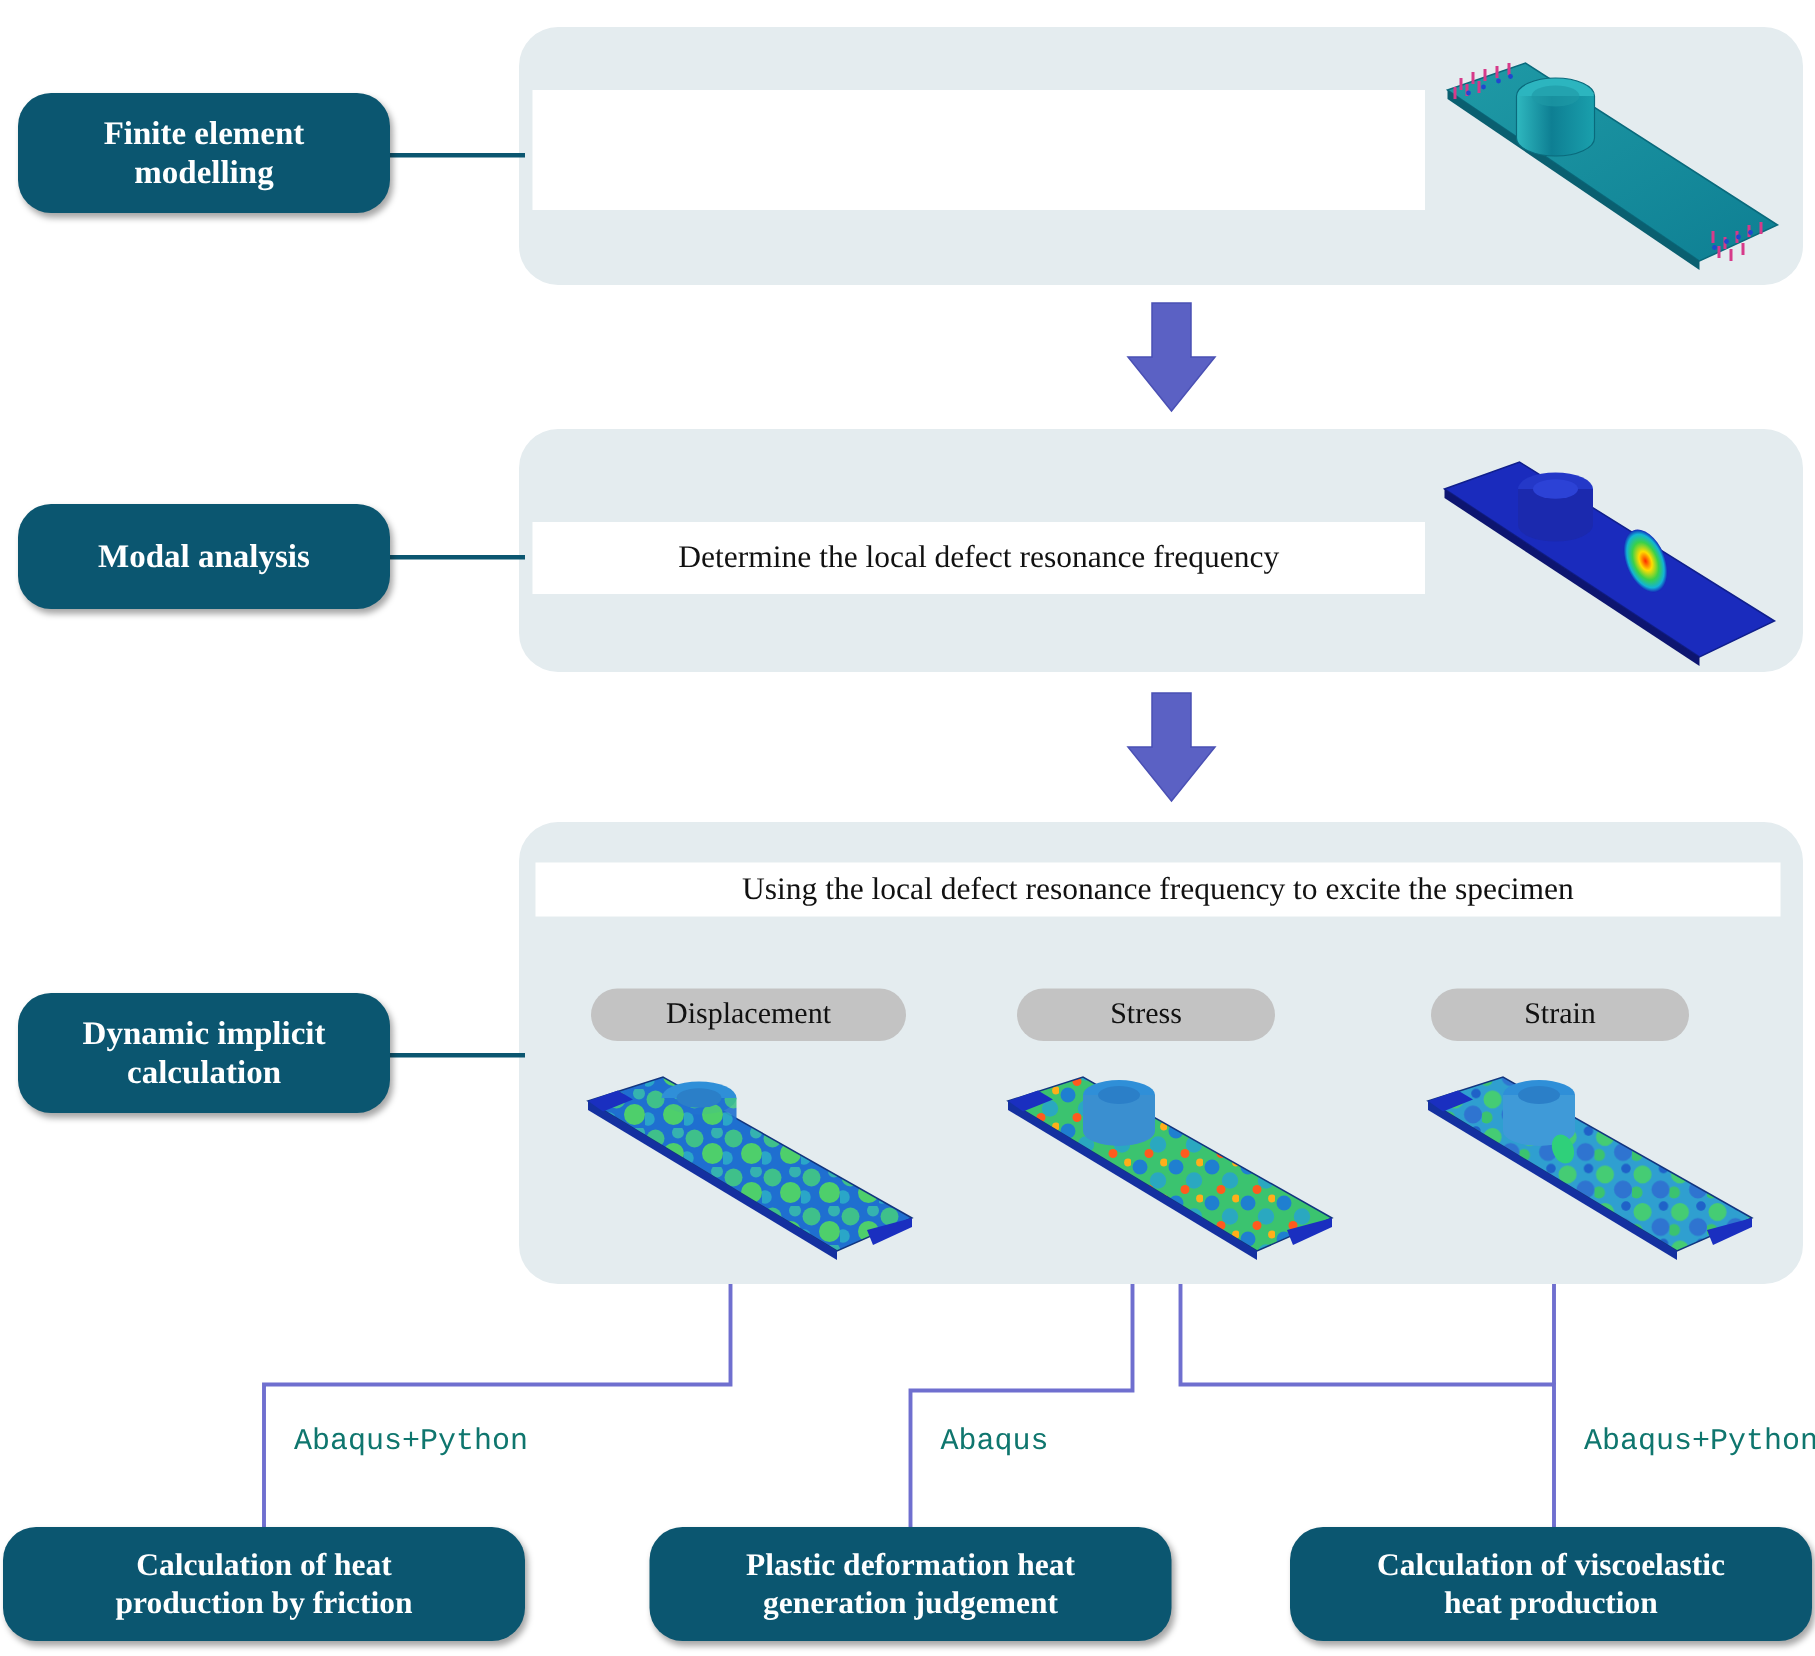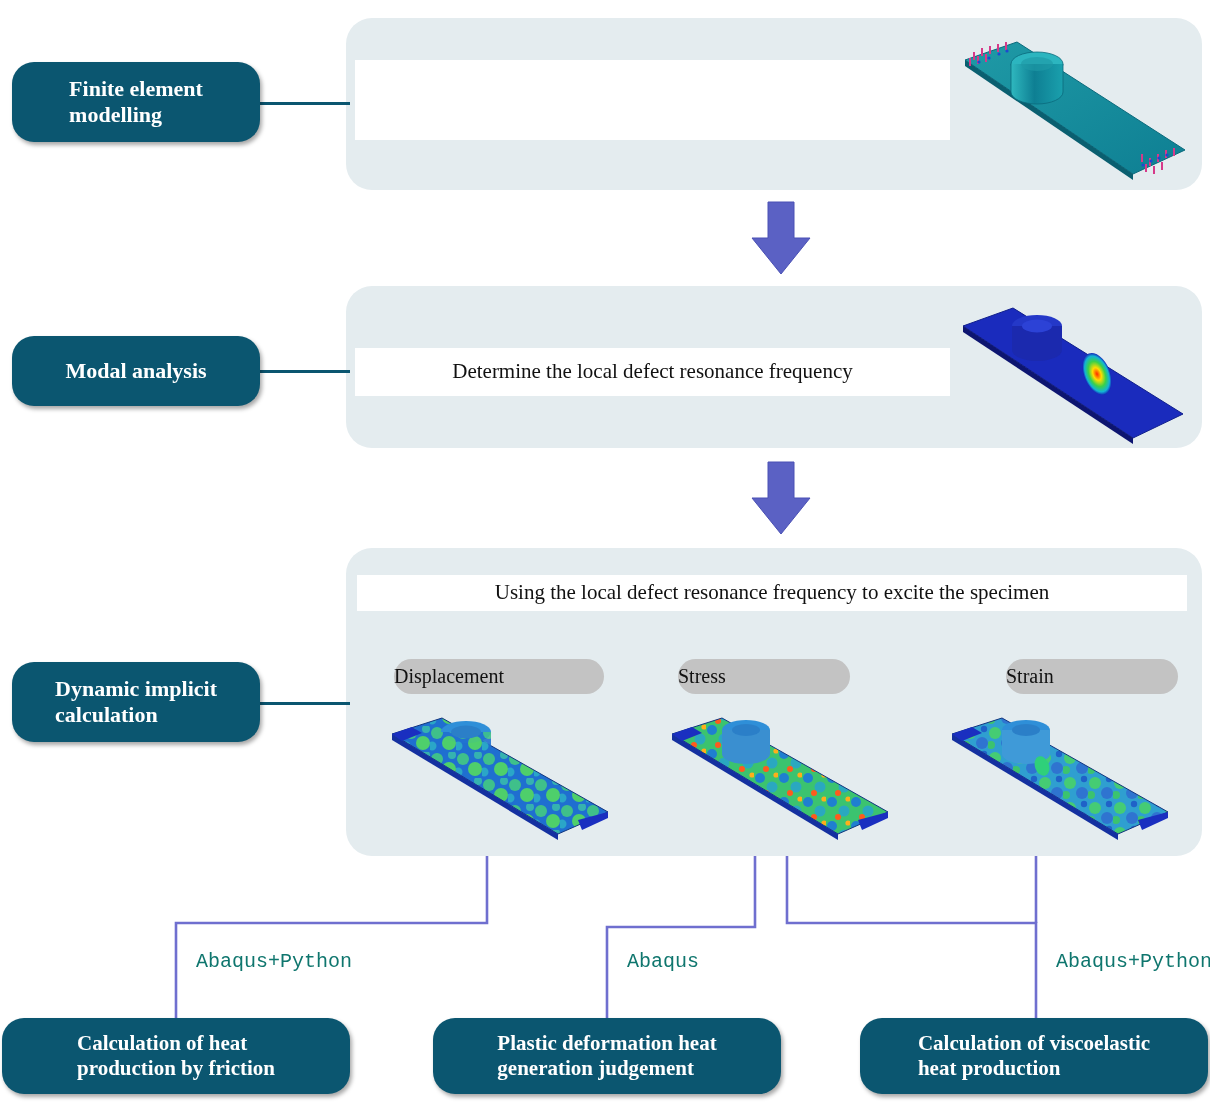--- a/index.html
+++ b/index.html
@@ -9,21 +9,21 @@
   }
 
   
   .teal-pill{
     position:absolute;
     background:#0b5670;
     border-radius:22px;
     color:#ffffff;
     font-weight:bold;
     display:flex;align-items:center;justify-content:center;
-    text-align:left;
+    text-align:center;
     line-height:1.18;
     box-shadow:2px 3px 4px rgba(0,0,0,.35);
     font-family:"Liberation Serif","DejaVu Serif",serif;
   }
 
   
   .panel{
     position:absolute;
     background:#e4ecef;
     border-radius:26px;
@@ -38,21 +38,21 @@
     color:#111111;
     line-height:1.30;
     font-family:"Liberation Serif","DejaVu Serif",serif;
   }
 
   
   .grey-pill{
     position:absolute;
     background:#c3c3c3;
     border-radius:18px;
-    display:flex;align-items:center;
+    display:flex;align-items:center;justify-content:center;
     color:#111;
     font-family:"Liberation Serif","DejaVu Serif",serif;
   }
 
   
   .stub{position:absolute;background:#0b5670;height:3px;}
 
   
   .arrow-down{position:absolute;}
 
@@ -202,21 +202,21 @@
 <div class="white-strip" style="left:357px;top:575px;width:830px;height:36px;font-size:21px;">
   <span>Using the local defect resonance frequency to excite the specimen</span>
 </div>
 
 <div class="grey-pill" style="left:394px;top:659px;width:210px;height:35px;font-size:20px;">
   <span>Displacement</span>
 </div>
 <div class="grey-pill" style="left:678px;top:659px;width:172px;height:35px;font-size:20px;">
   <span>Stress</span>
 </div>
-<div class="grey-pill" style="left:1006px;top:659px;width:172px;height:35px;font-size:20px;">
+<div class="grey-pill" style="left:954px;top:659px;width:172px;height:35px;font-size:20px;">
   <span>Strain</span>
 </div>
 
 <svg class="fem" style="left:378px;top:700px;" width="238" height="142" viewBox="0 0 238 142" xmlns="http://www.w3.org/2000/svg">
   <defs>
     <pattern id="mot1" width="26" height="26" patternUnits="userSpaceOnUse">
       <rect width="26" height="26" fill="#1f6fd0"></rect>
       <circle cx="7" cy="7" r="6" fill="#3fc08a"></circle>
       <circle cx="19" cy="17" r="7" fill="#4ecf6b"></circle>
       <circle cx="2" cy="20" r="4.5" fill="#2aa6c8"></circle>

